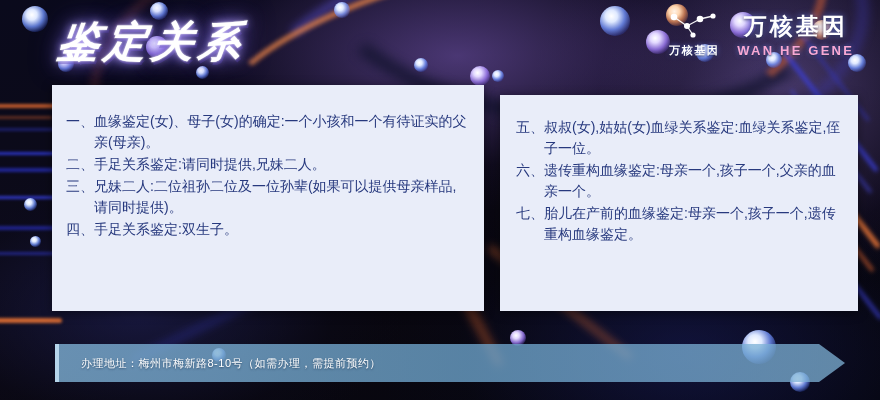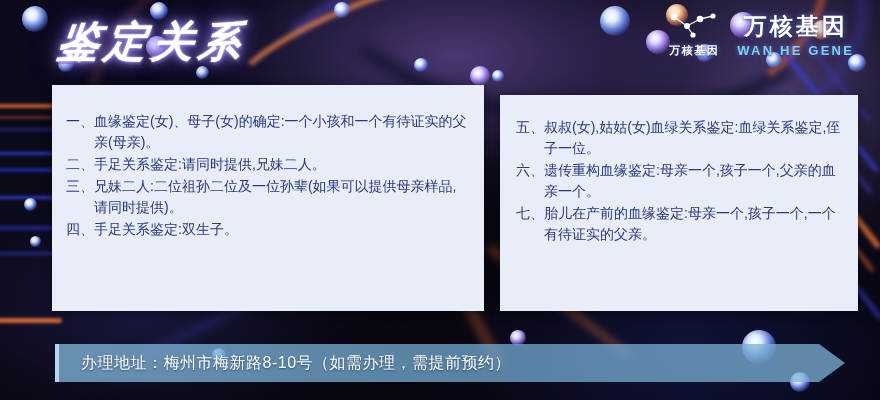--- a/index.html
+++ b/index.html
@@ -185,21 +185,21 @@
     font-size: 23px;
     font-weight: 700;
     color: #ffffff;
     letter-spacing: 3px;
     white-space: nowrap;
     text-shadow: 0 0 6px rgba(110,130,230,0.85), 0 1px 3px rgba(0,0,0,0.65);
   }
   #logo-wordmark .word-en {
     font-size: 13px;
     font-weight: 700;
-    color: #7dd3fc;
+    color: #f9a8d4;
     letter-spacing: 2.2px;
     white-space: nowrap;
     text-shadow: 0 0 5px rgba(110,130,230,0.8), 0 1px 2px rgba(0,0,0,0.6);
   }
 
   
   .panel {
     position: absolute;
     background: #e9edf9;
     box-shadow: 0 2px 10px rgba(0,0,0,0.45);
@@ -254,21 +254,21 @@
     align-items: center;
   }
   #address-bar .bar-edge {
     position: absolute;
     left: 0; top: 0; bottom: 0;
     width: 4px;
     background: rgba(196,226,246,0.85);
   }
   #address-text {
     padding-left: 26px;
-    font-size: 16px;
+    font-size: 11px;
     font-weight: 400;
     color: #ffffff;
     white-space: nowrap;
     letter-spacing: 0.5px;
     text-shadow: 0 1px 2px rgba(10,30,60,0.55);
   }
 </style>
 </head>
 <body>
 
@@ -388,21 +388,21 @@
       <li>
         <span class="item-num">五、</span>
         <span class="item-text">叔叔(女),姑姑(女)血绿关系鉴定:血绿关系鉴定,侄子一位。</span>
       </li>
       <li>
         <span class="item-num">六、</span>
         <span class="item-text">遗传重构血缘鉴定:母亲一个,孩子一个,父亲的血亲一个。</span>
       </li>
       <li>
         <span class="item-num">七、</span>
-        <span class="item-text">胎儿在产前的血缘鉴定:母亲一个,孩子一个,一个有待证实的父亲。</span>
+        <span class="item-text">胎儿在产前的血缘鉴定:母亲一个,孩子一个,遗传重构血缘鉴定。</span>
       </li>
     </ul>
   </div>
 
   <div id="address-bar">
     <div class="bar-body">
       <div class="bar-edge"></div>
       <span id="address-text">办理地址：梅州市梅新路8-10号（如需办理，需提前预约）</span>
     </div>
   </div>

